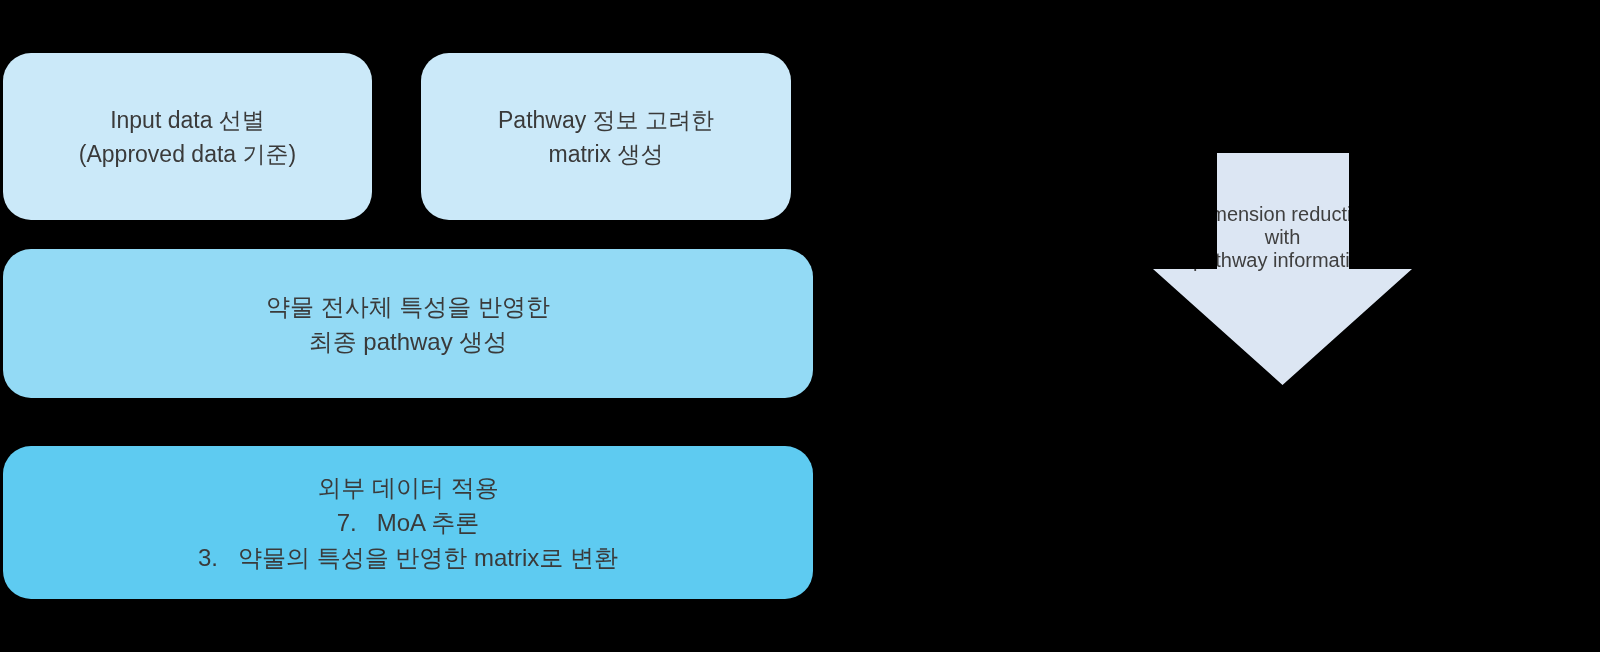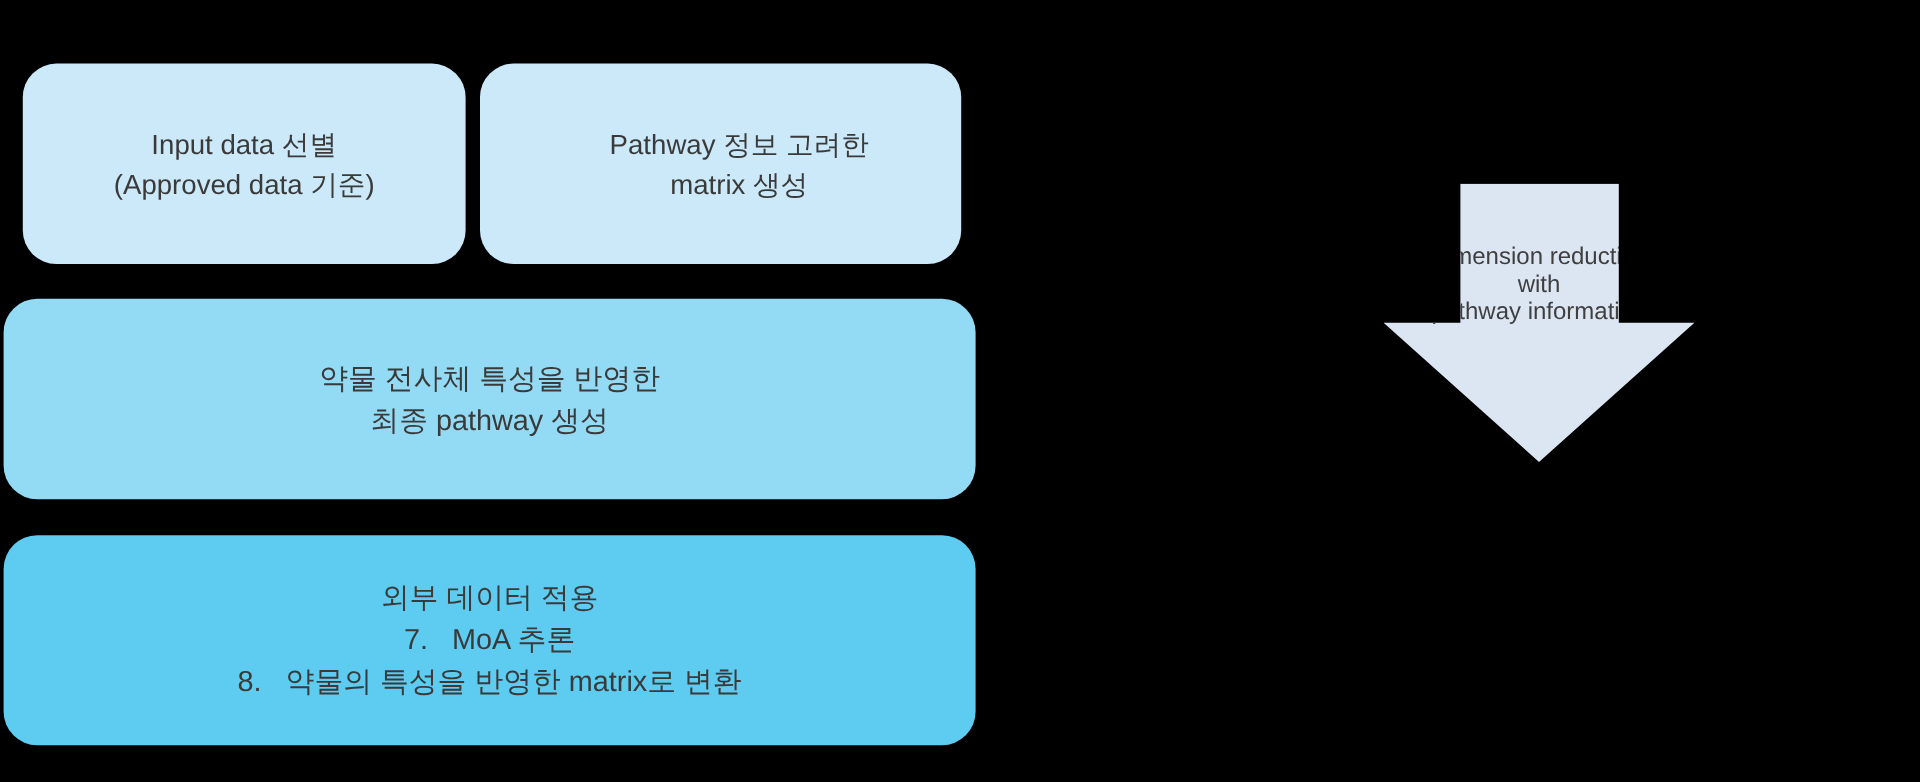--- a/index.html
+++ b/index.html
@@ -36,24 +36,24 @@
   .box-medium {
     font-size: 24px;
     line-height: 35px;
     background: var(--box-medium, #93daf5);
   }
   .box-dark {
     font-size: 24px;
     line-height: 35px;
     background: var(--box-dark, #5ecbf1);
   }
-  #box-input    { left: 19px;   top: 53px;  width: 369px; height: 167px; text-align: center; }
-  #box-pathway  { left: 400px; top: 53px;  width: 370px; height: 167px; padding-left: 31px; }
-  #box-final    { left: 3px;   top: 249px; width: 810px; height: 167px; }
-  #box-external { left: 3px;   top: 446px; width: 810px; height: 175px; }
+  #box-input    { left: 3px;   top: 53px;  width: 369px; height: 167px; text-align: center; }
+  #box-pathway  { left: 421px; top: 53px;  width: 370px; height: 167px; }
+  #box-final    { left: 3px;   top: 249px; width: 810px; height: 149px; }
+  #box-external { left: 3px;   top: 446px; width: 810px; height: 153px; }
 
   
   .arrow-wrap {
     position: absolute;
     left: 1153px;
     top: 153px;
     width: 259px;
     height: 232px;
     background: var(--arrow-fill, #dce6f3);
     clip-path: polygon(64px 0px, 196px 0px, 196px 116px, 259px 116px,
@@ -89,21 +89,21 @@
   </div>
 
   <div id="box-final" class="box box-medium">
     <div class="line">약물 전사체 특성을 반영한</div>
     <div class="line">최종 pathway 생성</div>
   </div>
 
   <div id="box-external" class="box box-dark">
     <div class="line">외부 데이터 적용</div>
     <div class="line">7.   MoA 추론</div>
-    <div class="line">8.   약물의 특성을 반영한 matrix로 변환</div>
+    <div class="line">3.   약물의 특성을 반영한 matrix로 변환</div>
   </div>
 
   <div class="arrow-wrap">
     <div class="arrow-label">
       <div class="line">Dimension reduction</div>
       <div class="line">with</div>
       <div class="line">pathway information</div>
     </div>
   </div>
 

